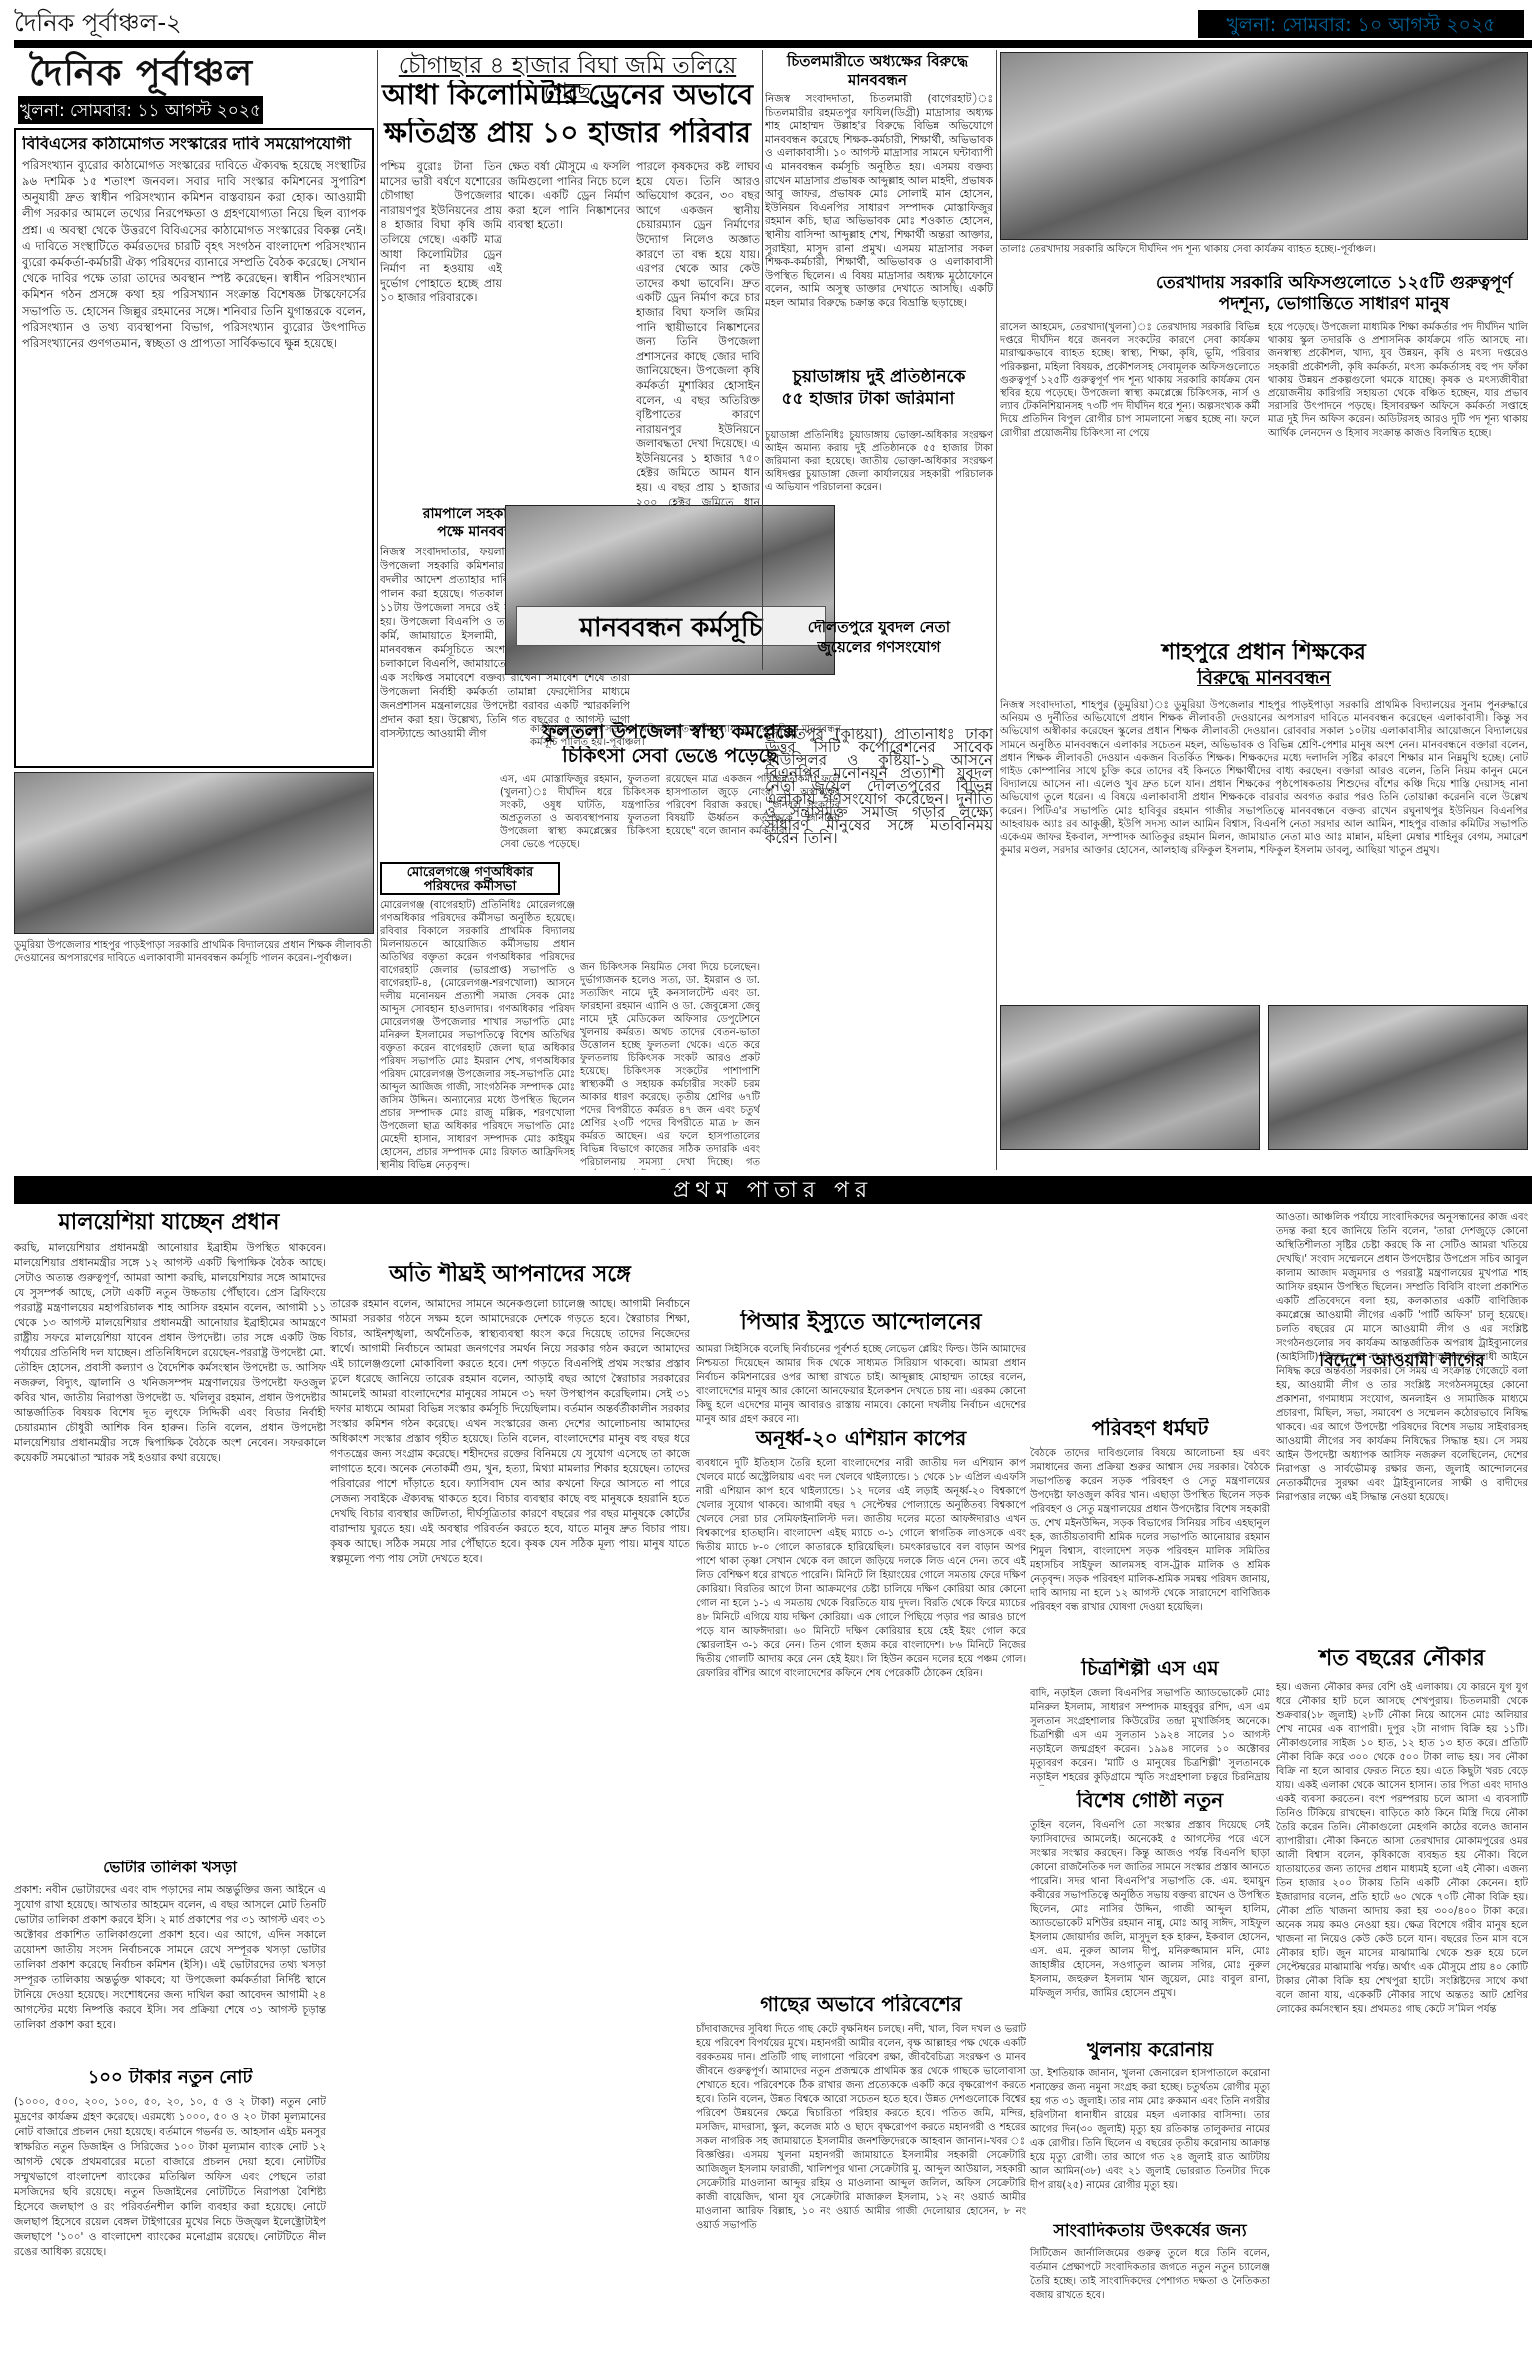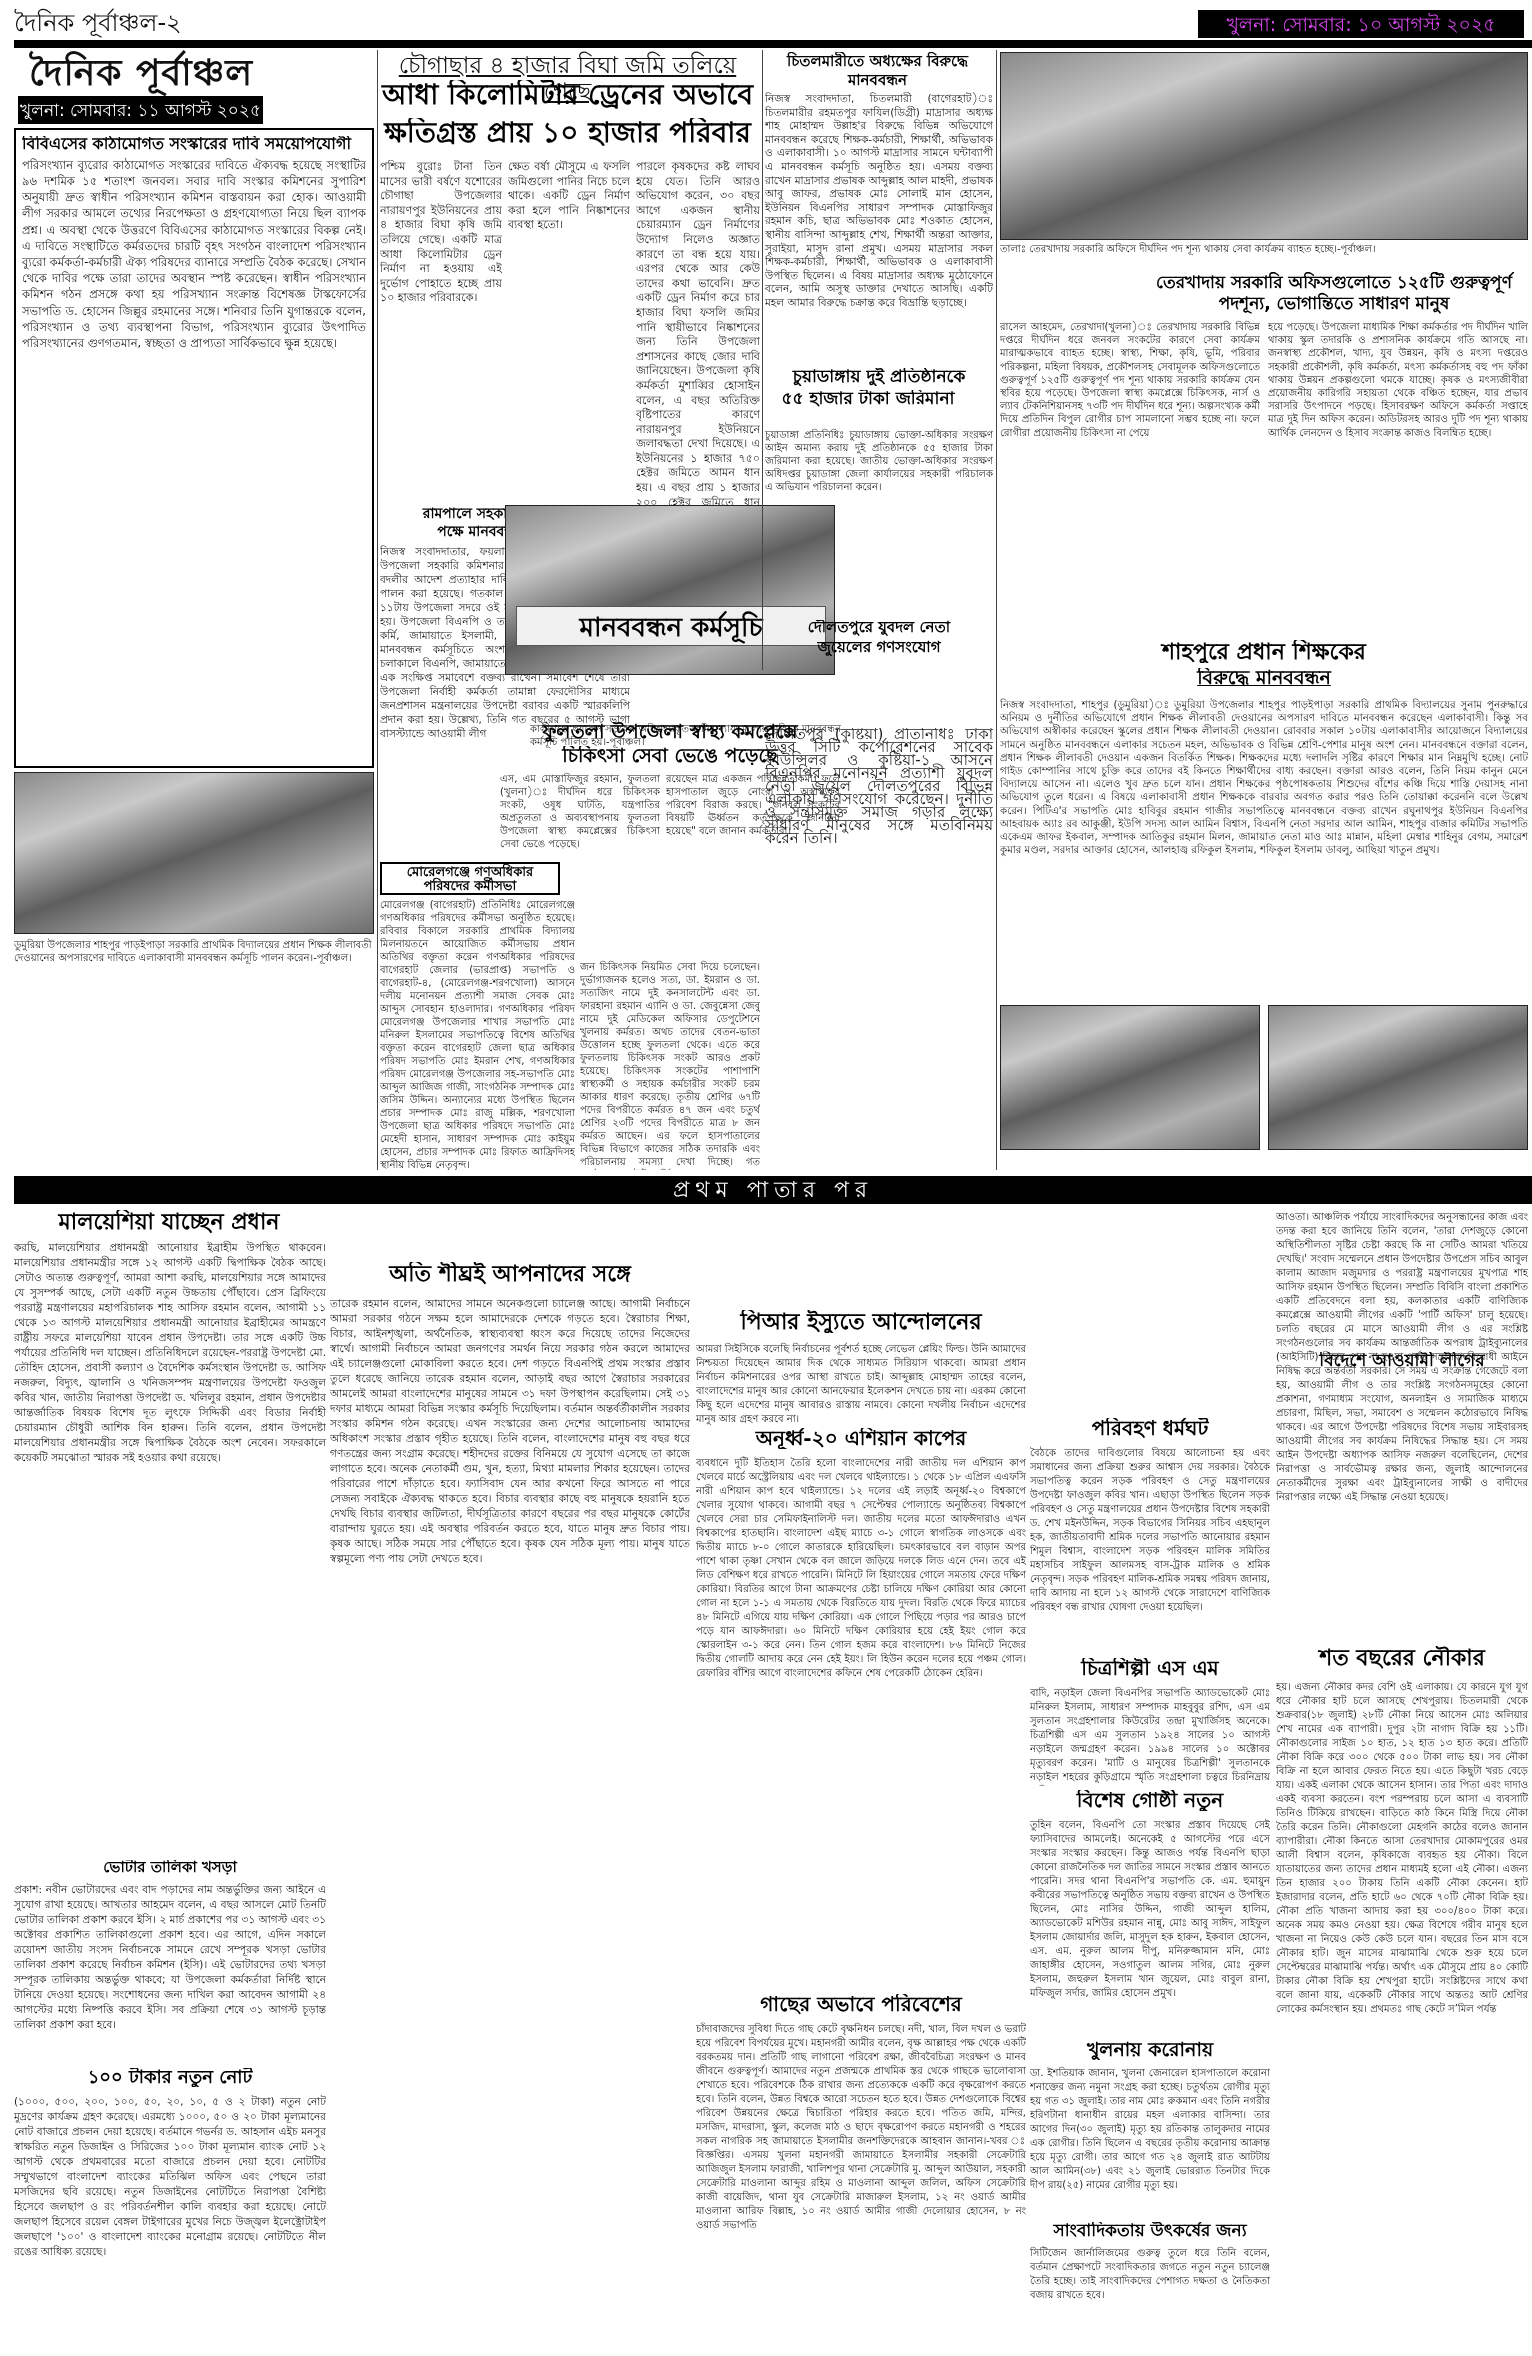--- a/index.html
+++ b/index.html
@@ -10,21 +10,21 @@
 .photo{background:linear-gradient(160deg,#8a8a8a 0%,#c9c9c9 25%,#5e5e5e 50%,#b0b0b0 75%,#6d6d6d 100%);border:1px solid #222;overflow:hidden}
 .cap{font-size:10px;line-height:13px;color:#222;overflow:hidden}
 .rule{background:#000}
 .boxed{border:2px solid #000}
 .banner{background:#f0f0f0;color:#000;font-weight:bold;text-align:center;border:1px solid #555}
 </style>
 </head>
 <body>
 
 <div class="abs" style="left:14px;top:8px;font-size:24px;line-height:30px;">দৈনিক পূর্বাঞ্চল-২</div>
-<div class="abs" style="left:1198px;top:10px;width:326px;height:28px;background:#000;color:#d946ef;font-size:19px;line-height:28px;text-align:center;">খুলনা: সোমবার: ১০ আগস্ট ২০২৫</div>
+<div class="abs" style="left:1198px;top:10px;width:326px;height:28px;background:#000;color:#0369a1;font-size:19px;line-height:28px;text-align:center;">খুলনা: সোমবার: ১০ আগস্ট ২০২৫</div>
 <div class="abs rule" style="left:14px;top:40px;width:1518px;height:8px;"></div>
 
 <div class="abs" style="left:18px;top:50px;width:246px;height:44px;font-size:36px;font-weight:bold;line-height:44px;text-align:center;letter-spacing:1px;font-family:'DejaVu Serif',serif;">দৈনিক পূর্বাঞ্চল</div>
 <div class="abs" style="left:18px;top:96px;width:245px;height:28px;background:#000;color:#fff;font-size:17px;line-height:28px;text-align:center;">খুলনা: সোমবার: ১১ আগস্ট ২০২৫</div>
 
 <div class="abs boxed" style="left:14px;top:128px;width:360px;height:640px;padding:6px;">
   <div class="hl" style="font-size:16px;margin-bottom:4px;text-align:left;">বিবিএসের কাঠামোগত সংস্কারের দাবি সময়োপযোগী</div>
   <div class="txt" style="font-size:11.5px;line-height:16.2px;height:590px;">পরিসংখ্যান ব্যুরোর কাঠামোগত সংস্কারের দাবিতে ঐক্যবদ্ধ হয়েছে সংস্থাটির ৯৬ দশমিক ১৫ শতাংশ জনবল। সবার দাবি সংস্কার কমিশনের সুপারিশ অনুযায়ী দ্রুত স্বাধীন পরিসংখ্যান কমিশন বাস্তবায়ন করা হোক। আওয়ামী লীগ সরকার আমলে তথ্যের নিরপেক্ষতা ও গ্রহণযোগ্যতা নিয়ে ছিল ব্যাপক প্রশ্ন। এ অবস্থা থেকে উত্তরণে বিবিএসের কাঠামোগত সংস্কারের বিকল্প নেই। এ দাবিতে সংস্থাটিতে কর্মরতদের চারটি বৃহৎ সংগঠন বাংলাদেশ পরিসংখ্যান ব্যুরো কর্মকর্তা-কর্মচারী ঐক্য পরিষদের ব্যানারে সম্প্রতি বৈঠক করেছে। সেখান থেকে দাবির পক্ষে তারা তাদের অবস্থান স্পষ্ট করেছেন। স্বাধীন পরিসংখ্যান কমিশন গঠন প্রসঙ্গে কথা হয় পরিসখ্যান সংক্রান্ত বিশেষজ্ঞ টাস্কফোর্সের সভাপতি ড. হোসেন জিল্লুর রহমানের সঙ্গে। শনিবার তিনি যুগান্তরকে বলেন, পরিসংখ্যান ও তথ্য ব্যবস্থাপনা বিভাগ, পরিসংখ্যান ব্যুরোর উৎপাদিত পরিসংখ্যানের গুণগতমান, স্বচ্ছতা ও প্রাপ্যতা সার্বিকভাবে ক্ষুন্ন হয়েছে।</div>
 </div>
 <div class="abs photo" style="left:14px;top:772px;width:360px;height:162px;"></div>

